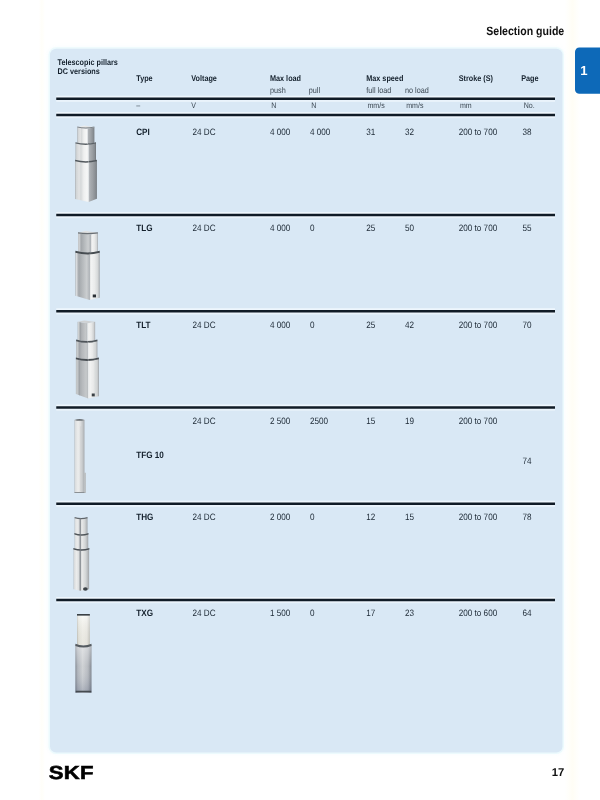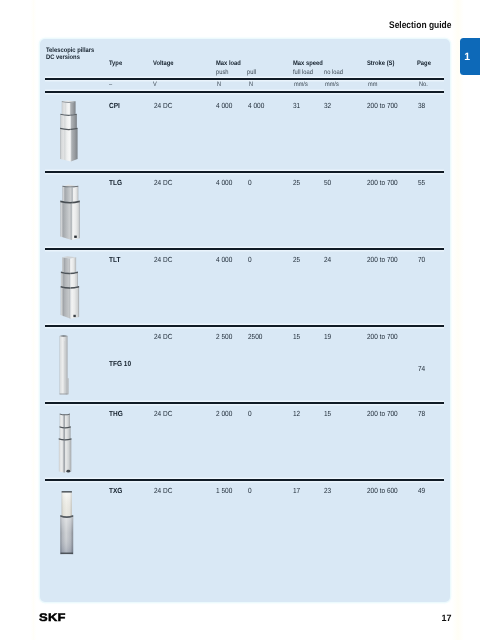--- a/index.html
+++ b/index.html
@@ -25,21 +25,21 @@
   .col{position:absolute;font-size:6.6px;color:#14202c;line-height:6.6px;}
   
   .col .main{font-weight:bold;}
   .col .sub{font-weight:normal;color:#3a4651;}
   .unit{position:absolute;font-size:6.4px;line-height:6.4px;color:#3a4651;}
   .rule{position:absolute;height:1.45px;left:5.5px;width:398.5px;background:#101b26;
       box-shadow:0 -1.4px 0 0 #eef6fd, 0 1.5px 0 0 #eaf3fb;}
   .cell{position:absolute;font-size:7.4px;line-height:7.4px;color:#1b2733;}
   .cell.b{font-weight:bold;color:#14202c;}
 
-  .footer-logo{position:absolute;left:38.9px;top:614.0px;font-size:11px;line-height:9.4px;font-weight:bold;color:#000;}
+  .footer-logo{position:absolute;left:38.9px;top:614.0px;font-size:15px;line-height:9.4px;font-weight:bold;color:#000;}
   .footer-logo .t{transform:scaleX(1.18);letter-spacing:0.2px;-webkit-text-stroke:0.45px #000;}
   .footer-page{position:absolute;left:441.4px;top:614.2px;font-size:9px;line-height:9px;font-weight:bold;color:#111;}
   .footer-page .t{transform:scaleX(1.0);}
   .prodimg{position:absolute;}
 </style>
 </head>
 <body>
 
 <div class="page" style="filter:blur(0.32px)">
   <div class="scanbandL"></div>
@@ -116,21 +116,21 @@
         <div class="cell" style="left: 253.8px; top: 140px;"><span class="t">25</span></div>
         <div class="cell" style="left: 284.8px; top: 140px;"><span class="t">50</span></div>
         <div class="cell" style="left: 327.4px; top: 140px;"><span class="t">200 to 700</span></div>
         <div class="cell" style="left: 378.5px; top: 140px;"><span class="t">55</span></div>
         <div class="rule" style="top: 209px;"></div>
         <div class="cell b" style="left: 69.3px; top: 217px;"><span class="t">TLT</span></div>
         <div class="cell" style="left: 114px; top: 217px;"><span class="t">24 DC</span></div>
         <div class="cell" style="left: 176.8px; top: 217px;"><span class="t">4 000</span></div>
         <div class="cell" style="left: 208.3px; top: 217px;"><span class="t">0</span></div>
         <div class="cell" style="left: 253.8px; top: 217px;"><span class="t">25</span></div>
-        <div class="cell" style="left: 284.8px; top: 217px;"><span class="t">24</span></div>
+        <div class="cell" style="left: 284.8px; top: 217px;"><span class="t">42</span></div>
         <div class="cell" style="left: 327.4px; top: 217px;"><span class="t">200 to 700</span></div>
         <div class="cell" style="left: 378.5px; top: 217px;"><span class="t">70</span></div>
         <div class="rule" style="top: 286px;"></div>
         <div class="cell b" style="left: 69.3px; top: 280px; margin-top: 41px;"><span class="t">TFG 10</span></div>
         <div class="cell" style="left: 114px; top: 294px;"><span class="t">24 DC</span></div>
         <div class="cell" style="left: 176.8px; top: 294px;"><span class="t">2 500</span></div>
         <div class="cell" style="left: 208.3px; top: 294px;"><span class="t">2500</span></div>
         <div class="cell" style="left: 253.8px; top: 294px;"><span class="t">15</span></div>
         <div class="cell" style="left: 284.8px; top: 294px;"><span class="t">19</span></div>
         <div class="cell" style="left: 327.4px; top: 294px;"><span class="t">200 to 700</span></div>
@@ -145,21 +145,21 @@
         <div class="cell" style="left: 327.4px; top: 371px;"><span class="t">200 to 700</span></div>
         <div class="cell" style="left: 378.5px; top: 371px;"><span class="t">78</span></div>
         <div class="rule" style="top: 440px;"></div>
         <div class="cell b" style="left: 69.3px; top: 448px;"><span class="t">TXG</span></div>
         <div class="cell" style="left: 114px; top: 448px;"><span class="t">24 DC</span></div>
         <div class="cell" style="left: 176.8px; top: 448px;"><span class="t">1 500</span></div>
         <div class="cell" style="left: 208.3px; top: 448px;"><span class="t">0</span></div>
         <div class="cell" style="left: 253.8px; top: 448px;"><span class="t">17</span></div>
         <div class="cell" style="left: 284.8px; top: 448px;"><span class="t">23</span></div>
         <div class="cell" style="left: 327.4px; top: 448px;"><span class="t">200 to 600</span></div>
-        <div class="cell" style="left: 378.5px; top: 448px;"><span class="t">49</span></div>
+        <div class="cell" style="left: 378.5px; top: 448px;"><span class="t">64</span></div>
       </div>
 
     <svg class="prodimg" style="left:18px;top:59.3px" width="44" height="66" viewBox="0 0 44 66">
       <defs>
         <linearGradient id="cL" x1="0" y1="0" x2="1" y2="0">
           <stop offset="0" stop-color="#a8acb0"></stop>
             <stop offset="0.09" stop-color="#d2d5d6"></stop>
           <stop offset="0.30" stop-color="#e2e3e4"></stop>
             <stop offset="0.42" stop-color="#d6d9da"></stop>
           <stop offset="0.64" stop-color="#eeefef"></stop>

